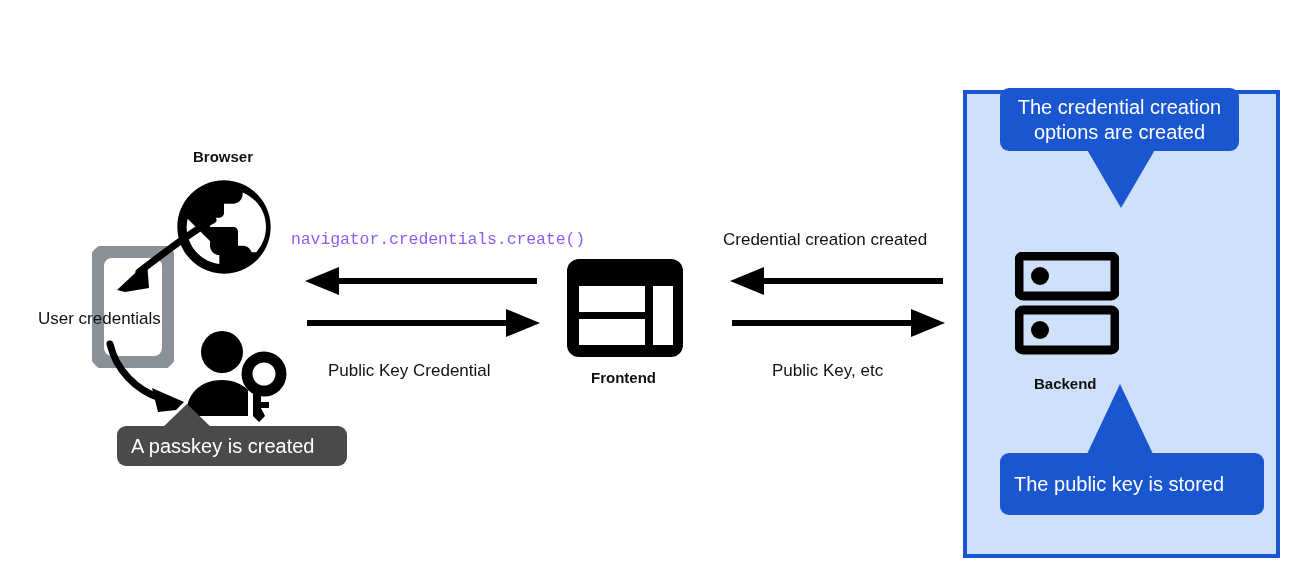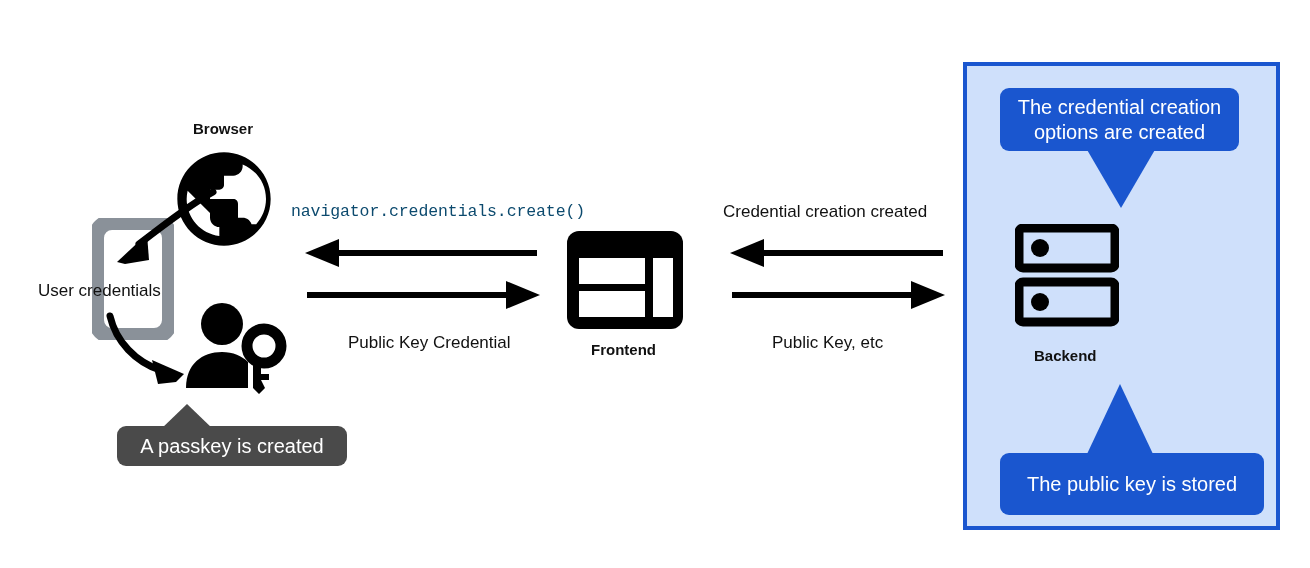--- a/index.html
+++ b/index.html
@@ -10,49 +10,49 @@
   body {
     font-family: "Liberation Sans", sans-serif;
   }
   #canvas {
     position: relative;
     width: 1310px;
     height: 568px;
     background: #ffffff;
     overflow: hidden;
   }
-  .abs { position: absolute; }
+  .abs { position: absolute; margin-top: 28px; }
 
   
   .label {
     font-family: "Liberation Sans", sans-serif;
     color: #111111;
     white-space: nowrap;
     line-height: 1.15;
   }
   .label-bold { font-weight: bold; font-size: 15px; }
   .label-plain { font-size: 17px; }
   .label-mono {
     font-family: "Liberation Mono", "DejaVu Sans Mono", monospace;
     font-size: 16.5px;
-    color: #0c4a6e;
+    color: #8b5cf6;
     white-space: nowrap;
     letter-spacing: -0.1px;
   }
 
   
   .arrow-svg { display: block; overflow: visible; }
 
   
   .tooltip {
     position: absolute;
     border-radius: 9px;
     display: flex;
     align-items: center;
-    justify-content: center;
+    justify-content: flex-start;
     text-align: center;
     color: #ffffff;
     font-family: "Liberation Sans", sans-serif;
     font-size: 20px;
     line-height: 1.22;
     box-sizing: border-box;
     padding: 16px 14px;
   }
   .tooltip-gray { background: #4a4a4a; }
   .tooltip-blue { background: #1a56cf; }
@@ -176,21 +176,21 @@
     </svg>
   </div>
 
   <div class="abs" style="left:305px; top:280px;">
     <svg class="arrow-svg" width="235" height="30" viewBox="0 0 235 30" aria-hidden="true">
       <line x1="2" y1="15" x2="204" y2="15" stroke="#000000" stroke-width="6"></line>
       <polygon points="235,15 201,1 201,29" fill="#000000"></polygon>
     </svg>
   </div>
 
-  <div class="abs label label-plain" style="left:348px; top:333px;text-align:right;">Public Key Credential</div>
+  <div class="abs label label-plain" style="left:328px; top:333px;text-align:right;">Public Key Credential</div>
 
   <div class="abs" style="left:567px; top:231px;">
     <svg class="icon-svg" width="116" height="98" viewBox="0 0 116 98" aria-hidden="true">
       <rect x="0" y="0" width="116" height="98" rx="12" ry="12" fill="#000000"></rect>
       <rect x="12" y="27" width="66" height="26" fill="#ffffff"></rect>
       <rect x="12" y="60" width="66" height="26" fill="#ffffff"></rect>
       <rect x="86" y="27" width="20" height="59" fill="#ffffff"></rect>
     </svg>
   </div>
 

